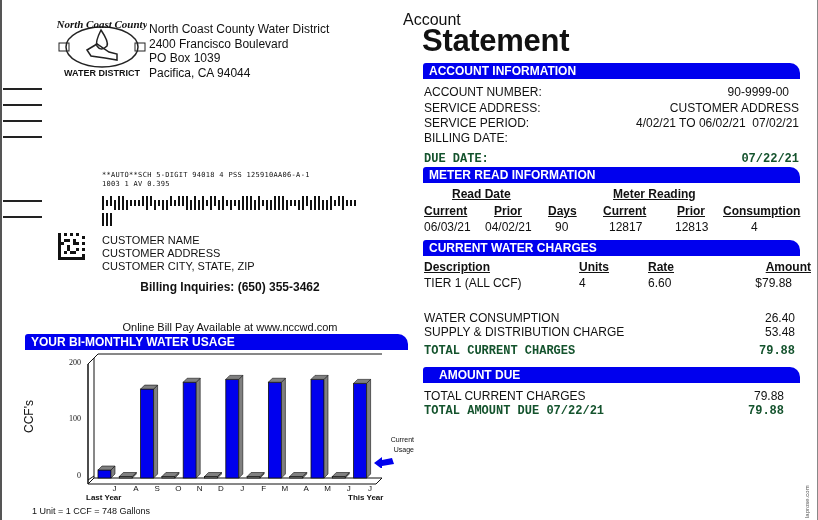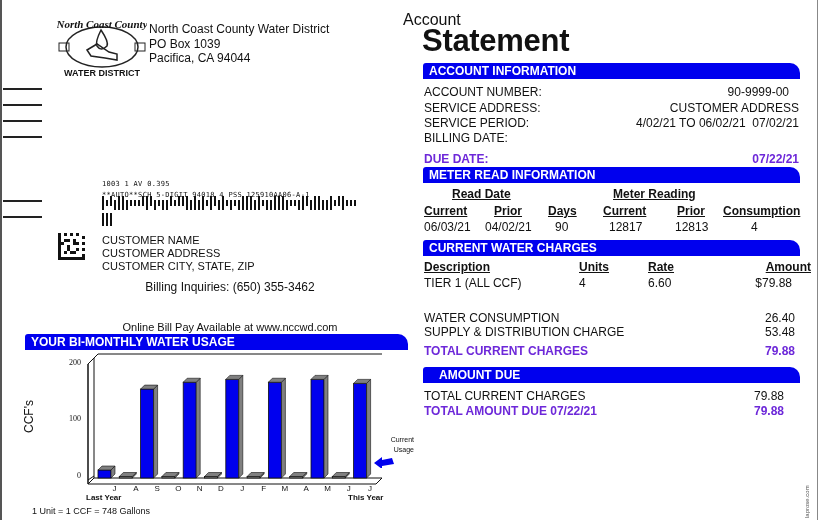--- a/index.html
+++ b/index.html
@@ -1,19 +1,19 @@
 <!DOCTYPE html>
 <html><head>
 <meta charset="utf-8">
 <style>
   * { box-sizing: border-box; margin: 0; padding: 0; }
   html, body { width: 818px; height: 520px; background: #fff; overflow: hidden; }
   body { position: relative; font-family: "Liberation Sans", sans-serif; color: #111; }
   .abs { position: absolute; }
-  .blue { color: #6d28d9; }
+  .blue { color: #14532d; font-family: Liberation Mono, monospace; }
   .bar-head {
     position: absolute; background: #0000ee; color: #fff; font-weight: bold;
     font-size: 12px; line-height: 16px; padding-left: 6px;
     border-radius: 3px 10px 0 0;
   }
   .row { position: absolute; font-size: 12px; line-height: 14px; white-space: nowrap; }
   .r { text-align: right; }
   .u { text-decoration: underline; font-weight: bold; }
   .left-border { position: absolute; left: 0; top: 0; width: 2px; height: 520px; background: #555; }
   .right-border { position: absolute; right: 0; top: 0; width: 1px; height: 520px; background: #888; }
@@ -44,25 +44,26 @@
     <path d="M30 34 L40 28 L52 36 L60 38 L60 44 L48 42 L34 40 Z" fill="none" stroke="#222" stroke-width="1.5"></path>
     <rect x="2" y="27" width="10" height="8" fill="none" stroke="#222" stroke-width="1"></rect>
     <rect x="78" y="27" width="10" height="8" fill="none" stroke="#222" stroke-width="1"></rect>
     <text x="45" y="12" text-anchor="middle" font-family="Liberation Serif, serif" font-style="italic" font-weight="bold" font-size="11" fill="#111">North Coast County</text>
     <text x="45" y="60" text-anchor="middle" font-family="Liberation Sans, sans-serif" font-weight="bold" font-size="9" fill="#111">WATER DISTRICT</text>
   </svg>
 </div>
 
 <div class="abs" style="left:149px; top:22px;">
   <div class="addr-line">North Coast County Water District</div>
+  <div class="addr-line">2400 Francisco Boulevard</div>
   <div class="addr-line">PO Box 1039</div>
   <div class="addr-line">Pacifica, CA 94044</div>
 </div>
 
-<div class="abs mailcode" style="left:102px; top:171px;margin-top:20px;">**AUTO**SCH 5-DIGIT 94018 4 PSS 125910AA06-A-1</div>
+<div class="abs mailcode" style="left:102px; top:171px;">**AUTO**SCH 5-DIGIT 94018 4 PSS 125910AA06-A-1</div>
 <div class="abs mailcode" style="left:102px; top:180px;">1003 1 AV 0.395</div>
 <div class="abs" style="left:102px; top:193px;">
   <svg width="260" height="34" viewBox="0 0 260 34">
     <g fill="#111">
       <rect x="0" y="3" width="2" height="14"></rect>
         <rect x="4" y="7" width="2" height="6"></rect>
         <rect x="8" y="3" width="2" height="10"></rect>
         <rect x="12" y="7" width="2" height="10"></rect>
       <rect x="16" y="3" width="2" height="14"></rect>
         <rect x="20" y="3" width="2" height="14"></rect>
@@ -154,21 +155,21 @@
     </g>
   </svg>
 </div>
 
 <div class="abs" style="left:102px; top:234px;">
   <div class="addr-line" style="font-size:11px;line-height:13px">CUSTOMER NAME</div>
   <div class="addr-line" style="font-size:11px;line-height:13px">CUSTOMER ADDRESS</div>
   <div class="addr-line" style="font-size:11px;line-height:13px">CUSTOMER CITY, STATE, ZIP</div>
 </div>
 
-<div class="abs" style="left:40px; top:281px; width:380px; text-align:center; font-weight:normal; font-size:12px; line-height:13px;">
+<div class="abs" style="left:40px; top:281px; width:380px; text-align:center; font-weight:bold; font-size:12px; line-height:13px;">
   <div>Billing Inquiries: (650) 355-3462</div>
 </div>
 <div class="abs" style="left:40px; top:321px; width:380px; text-align:center; font-size:11px;">Online Bill Pay Available at www.nccwd.com</div>
 
 <div class="bar-head" style="left:25px; top:334px; width:383px; height:16px;">YOUR BI-MONTHLY WATER USAGE</div>
 
 <div class="abs" style="left:22px; top:395px; width:14px; height:40px;">
   <div style="transform: rotate(-90deg); transform-origin: left top; position:absolute; top:38px; left:0; font-size:12px; white-space:nowrap;">CCF's</div>
 </div>
 <div class="ytick" style="left:69px; top:358px;">200</div>

